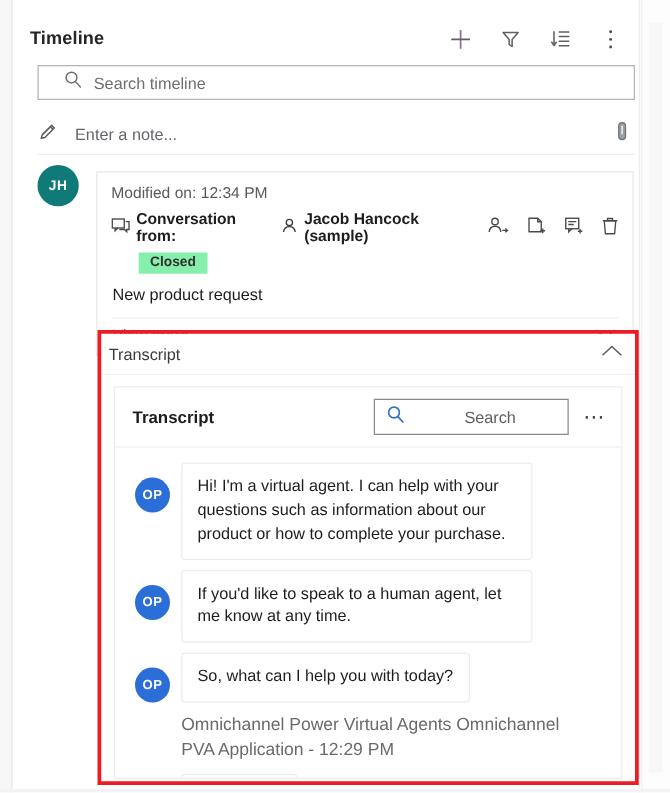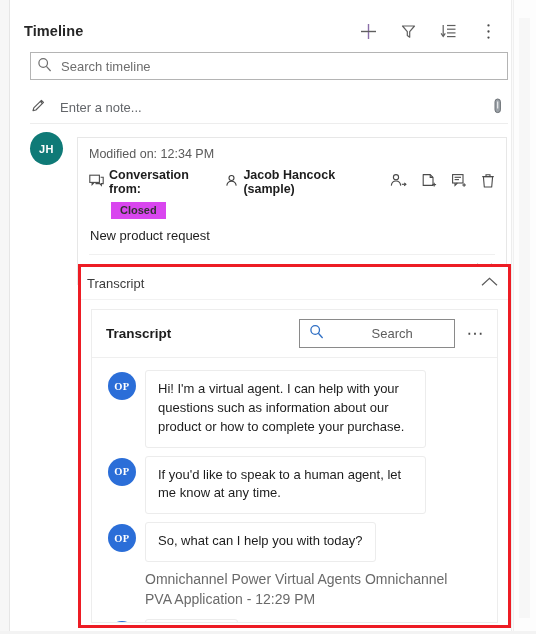--- a/index.html
+++ b/index.html
@@ -55,21 +55,21 @@
     width: 26px; height: 26px;
     display: flex; align-items: center; justify-content: center;
     cursor: pointer;
   }
   .tool svg { display: block; }
 
   
   .searchbar {
     position: absolute; left: 20px; top: 52px; width: 478px; height: 28px;
     border: 1px solid #b4b4b4; background: #fff;
-    display: flex; align-items: center; padding: 0 6px;
+    display: flex; align-items: center; padding: 0 20px;
   }
   .searchbar .sg { margin-right: 9px; }
   .searchbar .ph {
     font-size: 13px; color: #6e6e6e; line-height: 1;
   }
 
   
   .noterow {
     position: absolute; left: 20px; top: 92px; width: 478px; height: 32px;
     display: flex; align-items: center;
@@ -96,21 +96,21 @@
     display: flex; align-items: center; gap: 5px;
     font-size: 12.5px; color: #1d1d1d;
   }
   .act-from .lbl { font-weight: bold; }
   .act-from .who { font-weight: bold; }
   .act-from .acts {
     margin-left: auto; display: flex; align-items: center; gap: 14px;
   }
   .act-badge {
     display: inline-block; margin: 6px 0 0 22px;
-    background: #d946ef; color: #323130;
+    background: #86efac; color: #323130;
     font-size: 11px; font-weight: bold;
     padding: 2px 9px 3px 9px;
   }
   .act-subject {
     font-size: 13px; color: #1d1d1d; margin: 9px 0 0 1px;
   }
   .act-viewmore {
     margin-top: 11px; padding: 6px 0 8px 1px;
     border-top: 1px solid #f0f0f0;
     display: flex; align-items: center;
@@ -165,21 +165,21 @@
   }
 
   
   .msgs { padding: 12px 10px 0 16px; }
   .msgrow { display: flex; align-items: flex-start; margin-bottom: 8px; }
   .bubble-avatar {
     width: 28px; height: 28px; border-radius: 50%;
     background: #2b6ed8; color: #fff;
     display: flex; align-items: center; justify-content: center;
     font-size: 10.5px; font-weight: bold; letter-spacing: .4px;
-    flex: 0 0 28px; margin-top: 2px; font-family: Liberation Serif, serif;
+    flex: 0 0 28px; margin-top: 12px;
   }
   .bubble {
     margin-left: 9px;
     border: 1px solid #ececec; background: #fff;
     border-radius: 3px;
     padding: 9px 12px 10px 12px;
     max-width: 281px;
     font-size: 13px; color: #1d1d1d; line-height: 1.45;
   }
   .msgmeta {

